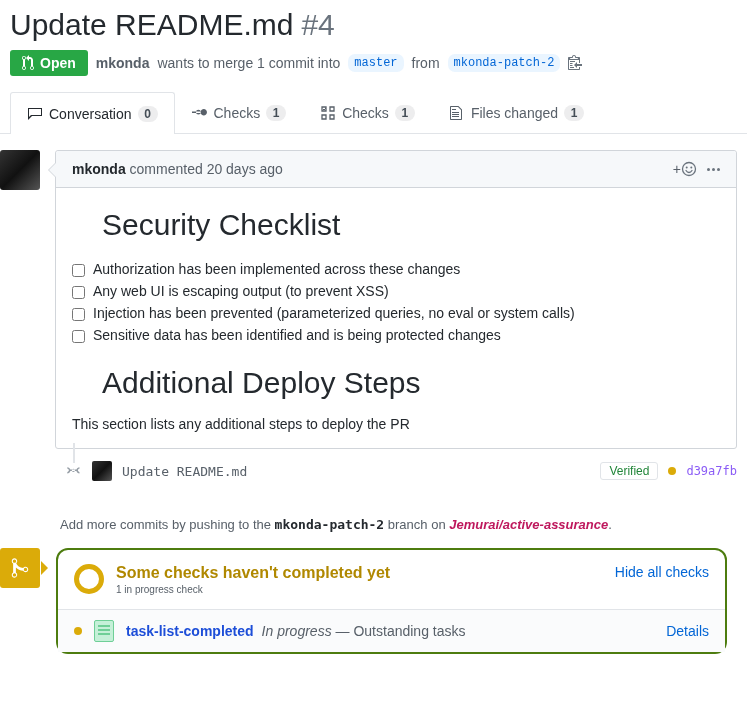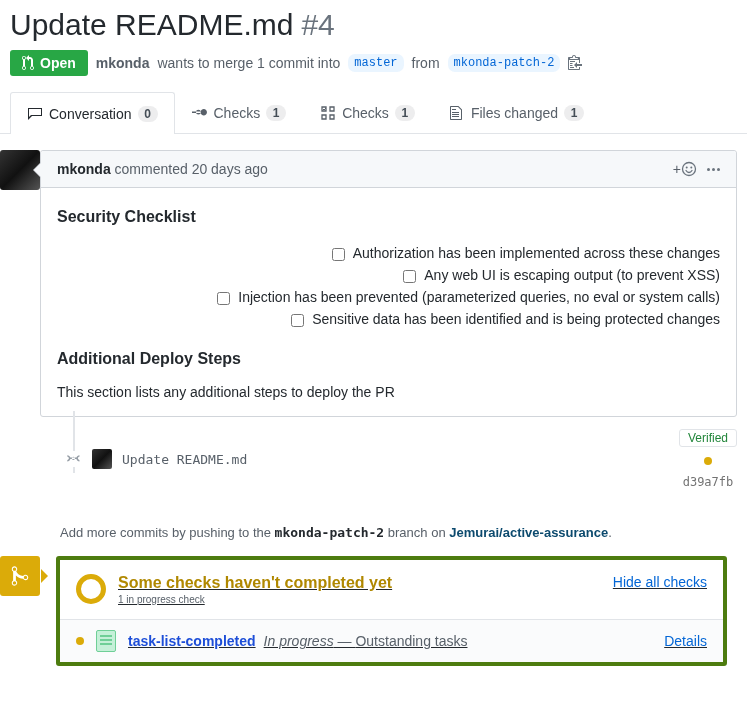--- a/index.html
+++ b/index.html
@@ -14,53 +14,53 @@
 .meta-text { color: #586069; }
 .meta-author { color: #586069; font-weight: 600; }
 .branch { font-family: SFMono-Regular, Consolas, "Liberation Mono", Menlo, monospace; font-size: 12px; background: #eaf5ff; color: #0366d6; padding: 2px 6px; border-radius: 7px; }
 .copy-icon { color: #6a737d; cursor: pointer; }
 .tabs { display: flex; border-bottom: 1px solid #e1e4e8; padding-left: 10px; }
 .tab { display: flex; align-items: center; gap: 6px; padding: 12px 16px; color: #586069; cursor: pointer; border: 1px solid transparent; border-bottom: none; border-top-left-radius: 3px; border-top-right-radius: 3px; }
 .tab.active { background: #fff; border-color: #e1e4e8; color: #24292e; margin-bottom: -1px; }
 .tab svg { fill: currentColor; }
 .counter { background: rgba(27,31,35,0.08); color: #444d56; padding: 1px 6px; border-radius: 20px; font-size: 12px; font-weight: 600; min-width: 20px; text-align: center; }
 .timeline { padding: 16px 10px 0 0; }
-.comment-row { display: flex; gap: 0; }
+.comment-row { display: flex; gap: 15px; }
 .avatar { width: 40px; height: 40px; border-radius: 3px; background: linear-gradient(135deg, #333 0%, #111 50%, #555 100%); flex-shrink: 0; }
 .comment-box { flex: 1; border: 1px solid #d1d5da; border-radius: 3px; position: relative; }
 .comment-box::before { content: ""; position: absolute; left: -8px; top: 11px; width: 0; height: 0; border-top: 8px solid transparent; border-bottom: 8px solid transparent; border-right: 8px solid #d1d5da; }
 .comment-box::after { content: ""; position: absolute; left: -7px; top: 11px; width: 0; height: 0; border-top: 8px solid transparent; border-bottom: 8px solid transparent; border-right: 8px solid #f6f8fa; }
 .comment-header { display: flex; align-items: center; justify-content: space-between; padding: 10px 16px; background: #f6f8fa; border-bottom: 1px solid #d1d5da; border-top-left-radius: 3px; border-top-right-radius: 3px; }
 .comment-header-left { color: #586069; }
 .comment-header-left strong { color: #24292e; font-weight: 600; }
 .comment-header-right { display: flex; align-items: center; gap: 10px; color: #586069; }
 .comment-body { padding: 16px; }
-.comment-body h2 { font-size: 16px; font-weight: 700; margin-bottom: 16px; margin-top: 4px; }
+.comment-body h2 { font-size: 30px; font-weight: 400; margin-bottom: 16px; margin-top: 4px; margin-left: 30px; }
 .ch2 { margin-top: 20px !important; }
 .checklist { list-style: none; margin-bottom: 16px; }
-.checklist li { display: flex; align-items: flex-start; gap: 8px; padding: 3px 0; justify-content: flex-end; }
+.checklist li { display: flex; align-items: flex-start; gap: 8px; padding: 3px 0; }
 .checklist input { margin-top: 3px; }
 .comment-body p { color: #24292e; }
 .commit-row { display: flex; align-items: center; gap: 10px; padding: 12px 0 12px 56px; position: relative; }
 .commit-row::before { content: ""; position: absolute; left: 73px; top: -6px; bottom: 28px; width: 2px; background: #e1e4e8; z-index: 0; }
 .commit-dot { width: 16px; height: 16px; display: flex; align-items: center; justify-content: center; color: #959da5; background: #fff; position: relative; z-index: 1; margin-left: 10px; }
 .commit-avatar { width: 20px; height: 20px; border-radius: 2px; background: linear-gradient(135deg, #333 0%, #111 50%, #555 100%); position: relative; z-index: 1; }
 .commit-msg { font-family: SFMono-Regular, Consolas, monospace; font-size: 13px; color: #586069; flex: 1; position: relative; z-index: 1; }
-.commit-right { display: flex; align-items: center; gap: 10px; position: relative; z-index: 1; flex-direction: column; }
+.commit-right { display: flex; align-items: center; gap: 10px; position: relative; z-index: 1; }
 .verified { border: 1px solid #e1e4e8; color: #22863a; padding: 1px 8px; border-radius: 3px; font-size: 12px; font-weight: 500; }
 .status-dot { width: 8px; height: 8px; border-radius: 50%; background: #dbab09; }
-.sha { font-family: SFMono-Regular, Consolas, monospace; font-size: 12px; color: #737373; }
+.sha { font-family: SFMono-Regular, Consolas, monospace; font-size: 12px; color: #8b5cf6; }
 .push-hint { padding: 24px 10px 16px 60px; color: #586069; font-size: 13px; }
 .push-hint .mono { font-family: SFMono-Regular, Consolas, monospace; font-weight: 600; color: #24292e; }
-.push-hint .repo { font-weight: 600; color: #0c4a6e; }
+.push-hint .repo { font-weight: 600; color: #be185d; font-style: italic; }
 .checks-row { display: flex; gap: 16px; padding: 0 10px 10px 0; }
 .merge-icon-wrap { width: 40px; height: 40px; background: #dbab09; border-radius: 3px; display: flex; align-items: center; justify-content: center; flex-shrink: 0; position: relative; }
 .merge-icon-wrap::after { content: ""; position: absolute; right: -8px; top: 13px; width: 0; height: 0; border-top: 7px solid transparent; border-bottom: 7px solid transparent; border-left: 7px solid #dbab09; }
 .merge-icon-wrap svg { fill: #fff; }
-.checks-box { flex: 1; border: 4px solid #4d7c0f; border-radius: 3px; text-decoration: underline; }
+.checks-box { flex: 1; border: 2px solid #4d7c0f; border-radius: 12px; }
 .checks-summary { display: flex; align-items: flex-start; gap: 12px; padding: 14px 16px; border-bottom: 1px solid #e1e4e8; }
 .donut { width: 30px; height: 30px; border: 5px solid #dbab09; border-radius: 50%; flex-shrink: 0; }
 .checks-summary-text { flex: 1; }
 .checks-summary-title { color: #b08800; font-weight: 600; font-size: 16px; }
 .checks-summary-sub { color: #586069; font-size: 10px; margin-top: 2px; }
 .hide-checks { color: #0366d6; font-size: 14px; cursor: pointer; }
 .check-item { display: flex; align-items: center; gap: 12px; padding: 10px 16px; background: #fafbfc; }
 .check-item .status-dot { flex-shrink: 0; }
 .check-item-icon { width: 20px; height: 22px; background: #c5f0d8; border: 1px solid #6fcf97; border-radius: 2px; position: relative; flex-shrink: 0; }
 .check-item-icon::before { content: ""; position: absolute; left: 3px; right: 3px; top: 4px; height: 2px; background: #6fcf97; box-shadow: 0 4px 0 #6fcf97, 0 8px 0 #6fcf97; }

